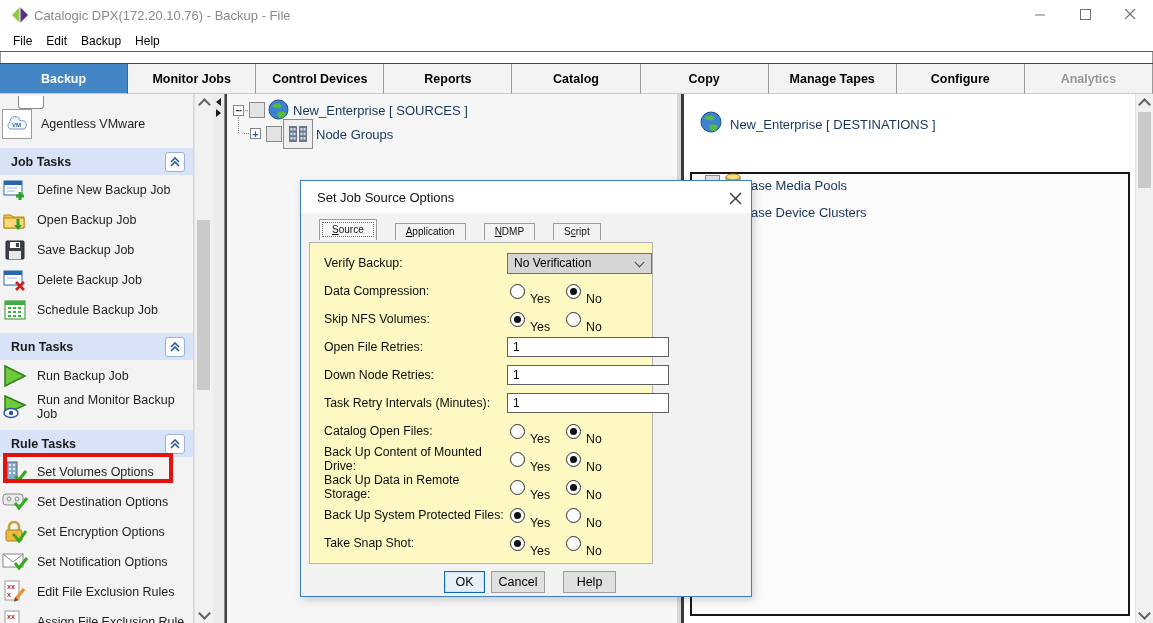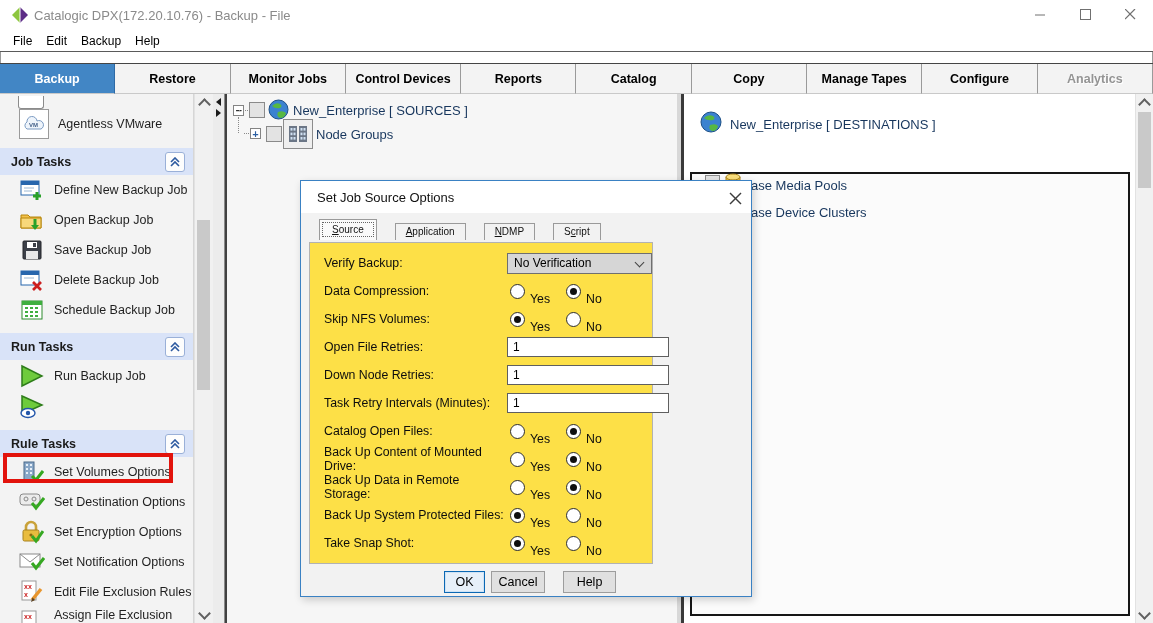--- a/index.html
+++ b/index.html
@@ -20,21 +20,21 @@
   .ntab{flex:1;display:flex;align-items:center;justify-content:center;font-size:12.5px;font-weight:bold;
         background:#f3f3f3;border-right:1px solid #9a9a9a;border-bottom:1px solid #c9c9c9;color:#000}
   .ntab.active{background:#4286c5;color:#fff;border-right:1px solid #2e6aa5}
   .ntab.disabled{color:#949494;text-shadow:1px 1px 0 #fff}
   
   #sidebar{left:0;top:94px;width:194px;height:529px;background:#f3f3f3;border-right:1px solid #d6d6d6;box-sizing:border-box}
   .sec-h{height:27px;background:#d9e3f8;display:flex;align-items:center;padding:0 8px 0 11px;box-sizing:border-box}
   .sec-h .t{font-size:12.5px;font-weight:bold;color:#1b1b1b;flex:1}
   .coll{width:18px;height:18px;background:#fdfdfd;border:1px solid #9ab0d8;border-radius:3px;
         display:flex;align-items:center;justify-content:center}
-  .sitem{height:30px;display:flex;align-items:center;gap:9px;padding-left:19px;box-sizing:border-box}
+  .sitem{height:30px;display:flex;align-items:center;gap:9px;padding-left:2px;box-sizing:border-box}
   .sitem .lb{font-size:12.5px;color:#1f1f1f}
   .icon26{width:26px;height:26px;flex:none;display:flex;align-items:center;justify-content:center}
   .gap8{height:8px}
   #red-frame{left:3px;top:359px;width:162px;height:22px;border:4px solid #e2130c;z-index:5;pointer-events:none}
   
   .sb{background:#f1f1f1;border-left:1px solid #e2e2e2;box-sizing:border-box}
   .sb-arrow{width:100%;height:17px;display:flex;align-items:center;justify-content:center}
   .chev-up{width:7px;height:7px;border-left:2px solid #606060;border-top:2px solid #606060;transform:rotate(45deg);margin-top:3px}
   .chev-dn{width:7px;height:7px;border-left:2px solid #606060;border-top:2px solid #606060;transform:rotate(225deg);margin-bottom:3px}
   .sb-thumb{position:absolute;left:2px;width:13px;background:#c9c9c9}
@@ -57,21 +57,21 @@
   
   #dialog{left:300px;top:180px;width:452px;height:417px;background:#f2f2f2;border:1px solid #3a81c3;
           box-sizing:border-box;z-index:10;box-shadow:2px 3px 8px rgba(0,0,0,.18)}
   #dlg-title{left:0;top:0;width:100%;height:32px;background:#fff}
   #dlg-title .t{position:absolute;left:16px;top:9px;font-size:13px;color:#111}
   #dlg-close{left:424px;top:7px;width:20px;height:20px;display:flex;align-items:center;justify-content:center}
   .dtab{display:inline-block;font-size:10px;color:#111;background:#f2f2f2;border:1px solid #9a9a9a;border-bottom:none;
         padding:2px 10px 3px;margin-right:18px;vertical-align:bottom}
   .dtab.active{background:#fafafa;padding:4px 12px 5px;outline:1px dotted #666;outline-offset:-4px;position:relative;z-index:2}
   #dlg-tabs{left:18px;top:38px;height:24px}
-  #dlg-body{left:8px;top:61px;width:344px;height:322px;background:#fde047;border:1px solid #b2b2b2;box-sizing:border-box}
+  #dlg-body{left:8px;top:61px;width:344px;height:322px;background:#fef9c3;border:1px solid #b2b2b2;box-sizing:border-box}
   .frow{height:28px;display:flex;align-items:center;padding-left:14px;box-sizing:border-box}
   .frow.first{margin-top:6px}
   .flabel{width:183px;flex:none;font-size:12.3px;color:#0d0d0d}
   .tinput{width:222px;height:20px;border:1px solid #5f5f5f;background:#fff;font-family:"Liberation Sans",sans-serif;
           font-size:12px;padding:0 0 0 5px;box-sizing:border-box}
   .dropdown{width:223px;height:21px;background:#d6d6d6;border:1px solid #6f6f6f;box-sizing:border-box;
             display:flex;align-items:center;padding-left:6px;font-size:12px;color:#000;position:relative}
   .dropdown .dchev{position:absolute;right:8px;top:5px;width:6px;height:6px;border-right:1.6px solid #444;
                    border-bottom:1.6px solid #444;transform:rotate(45deg)}
   .rgroup{display:flex;align-items:center;margin-left:3px}
@@ -115,21 +115,20 @@
 
 <div class="abs" id="menubar">
   <span class="menu-item">File</span>
   <span class="menu-item">Edit</span>
   <span class="menu-item">Backup</span>
   <span class="menu-item">Help</span>
 </div>
 
 <div class="abs" id="tabstrip">
   <div class="ntab active">Backup</div>
-  <div class="ntab">Restore</div>
   <div class="ntab">Monitor Jobs</div>
   <div class="ntab">Control Devices</div>
   <div class="ntab">Reports</div>
   <div class="ntab">Catalog</div>
   <div class="ntab">Copy</div>
   <div class="ntab">Manage Tapes</div>
   <div class="ntab">Configure</div>
   <div class="ntab disabled">Analytics</div>
 </div>
 
@@ -244,20 +243,21 @@
     <span class="lb">Run Backup Job</span>
   </div>
   <div class="sitem" style="height:31px">
     <span class="icon26">
       <svg width="26" height="24">
           <polygon points="3,1 23,10 3,19" fill="#6ecb3c" stroke="#2e7d1a" stroke-width="1.5"></polygon>
           <ellipse cx="9" cy="18" rx="7" ry="4.5" fill="#fff" stroke="#2255aa" stroke-width="1.4"></ellipse>
           <circle cx="9" cy="18" r="2.2" fill="#2255aa"></circle>
         </svg>
     </span>
+    <span class="lb">Run and Monitor Backup Job</span>
   </div>
   <div class="gap8"></div>
 
   <div class="sec-h">
     <span class="t">Rule Tasks</span>
     <span class="coll">
       <svg width="10" height="10">
           <polyline points="1,5 5,1 9,5" fill="none" stroke="#2d5aa0" stroke-width="1.6"></polyline>
           <polyline points="1,9 5,5 9,9" fill="none" stroke="#2d5aa0" stroke-width="1.6"></polyline>
         </svg>

